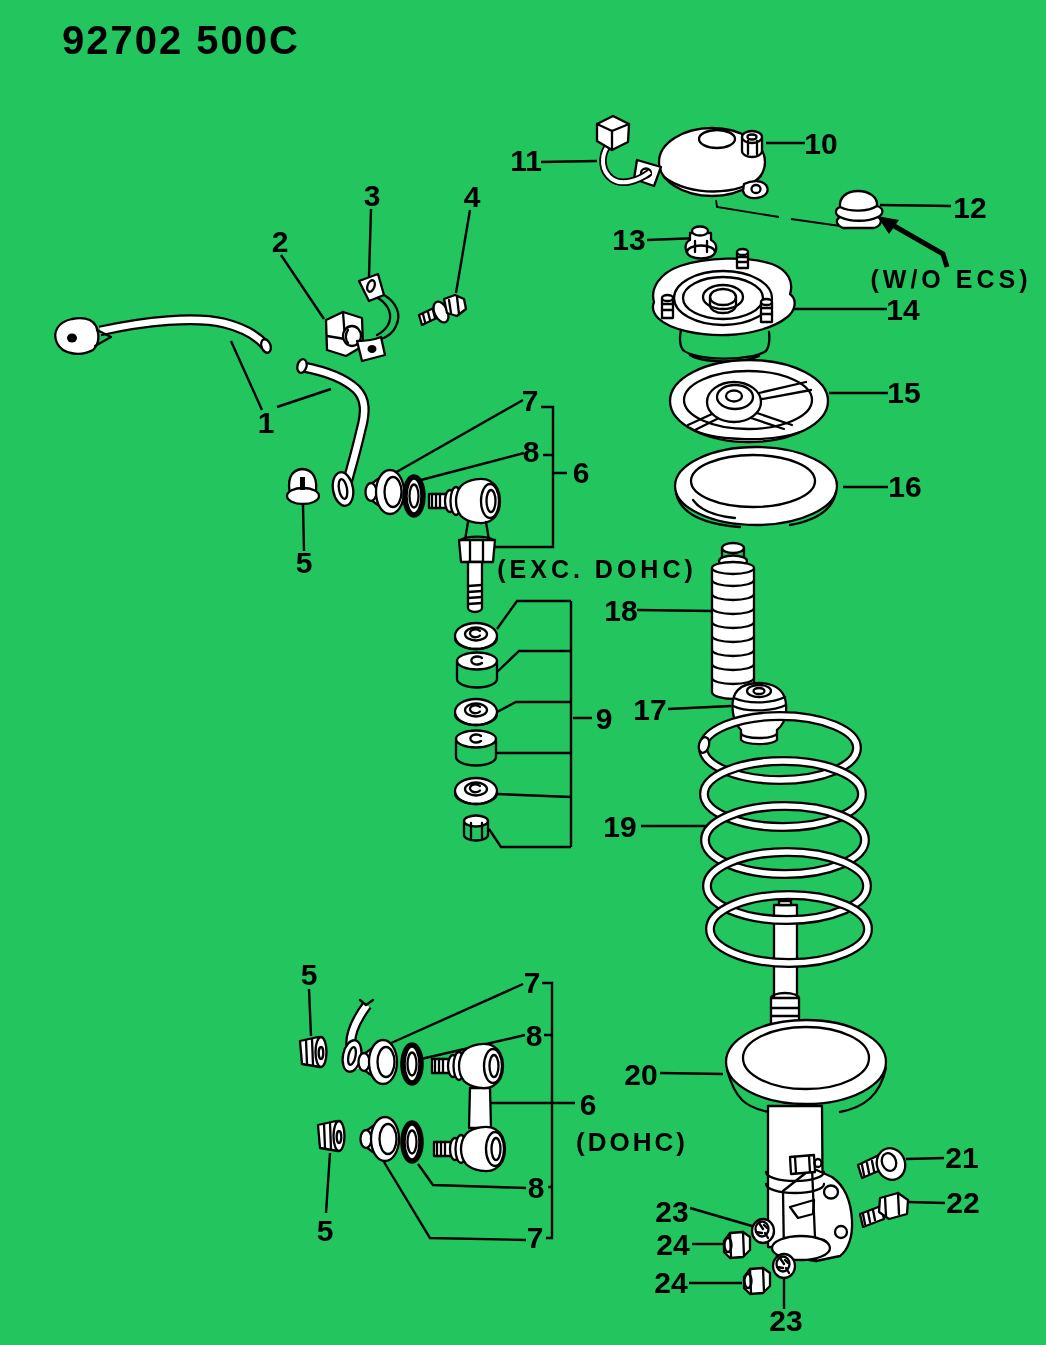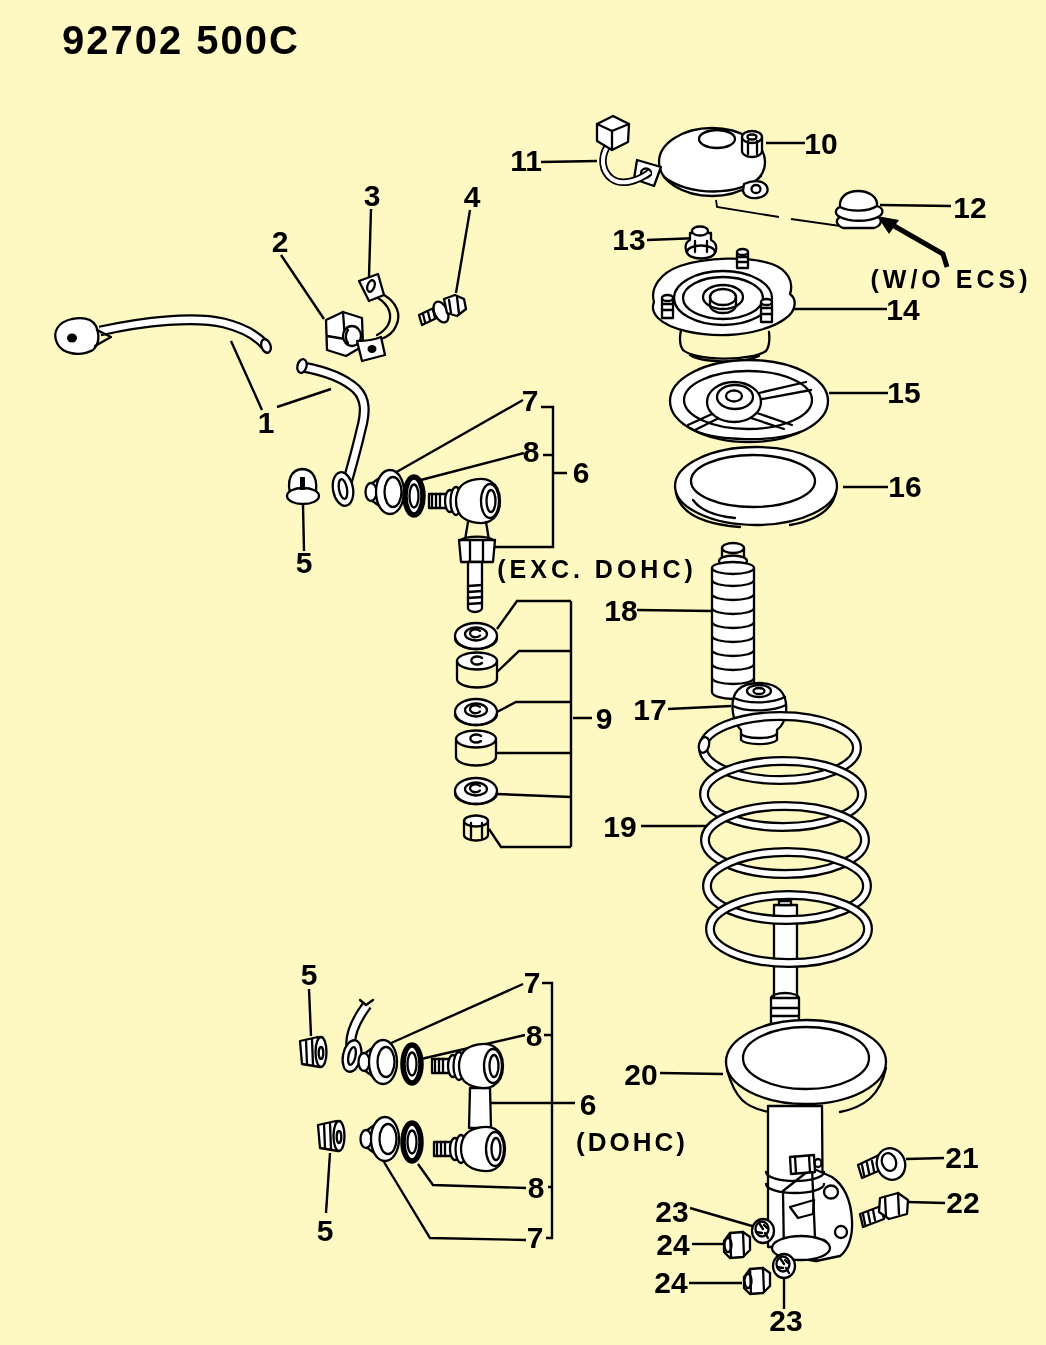--- a/index.html
+++ b/index.html
@@ -1,16 +1,16 @@
 <!DOCTYPE html>
 <html><head>
 <meta charset="utf-8">
 <style>
   html,body { margin:0; padding:0; background:#fff; }
-  .canvas { position:relative; width:1046px; height:1345px; background:#fef9c3; overflow:hidden; }
+  .canvas { position:relative; width:1046px; height:1345px; background:#22c55e; overflow:hidden; }
   svg { display:block; }
   .wf  { fill:#fff; stroke:#000; stroke-width:2.3; stroke-linejoin:round; }
   .ln  { fill:none; stroke:#000; stroke-width:2.3; stroke-linecap:round; stroke-linejoin:round; }
   .tb  { fill:none; stroke:#000; stroke-width:11; }
   .tw  { fill:none; stroke:#fff; stroke-width:6.5; }
   .tb2 { fill:none; stroke:#000; stroke-width:7.5; }
   .tw2 { fill:none; stroke:#fff; stroke-width:4; }
   .sb  { fill:none; stroke:#000; stroke-width:10; }
   .sw  { fill:none; stroke:#fff; stroke-width:5.5; }
   .lead{ fill:none; stroke:#000; stroke-width:2.4; }

